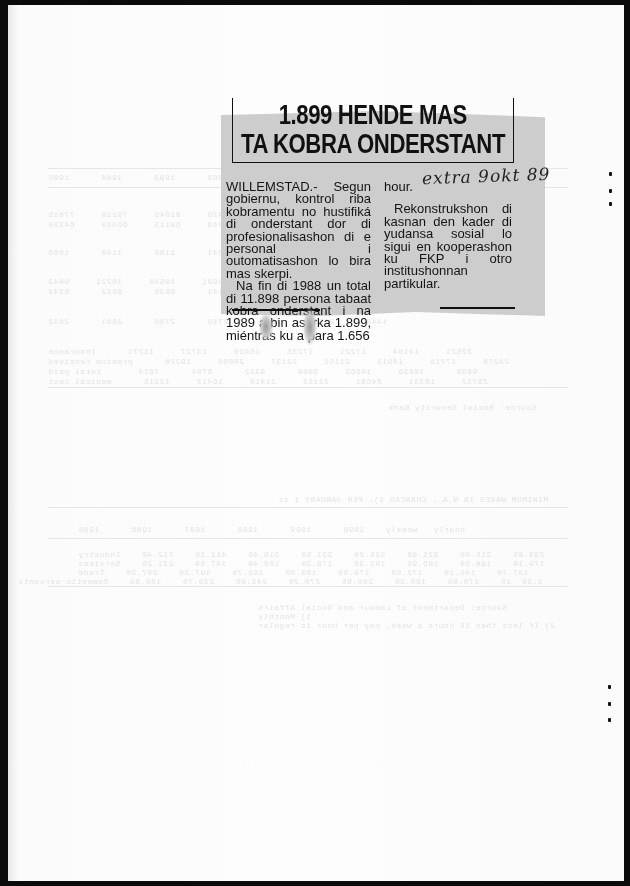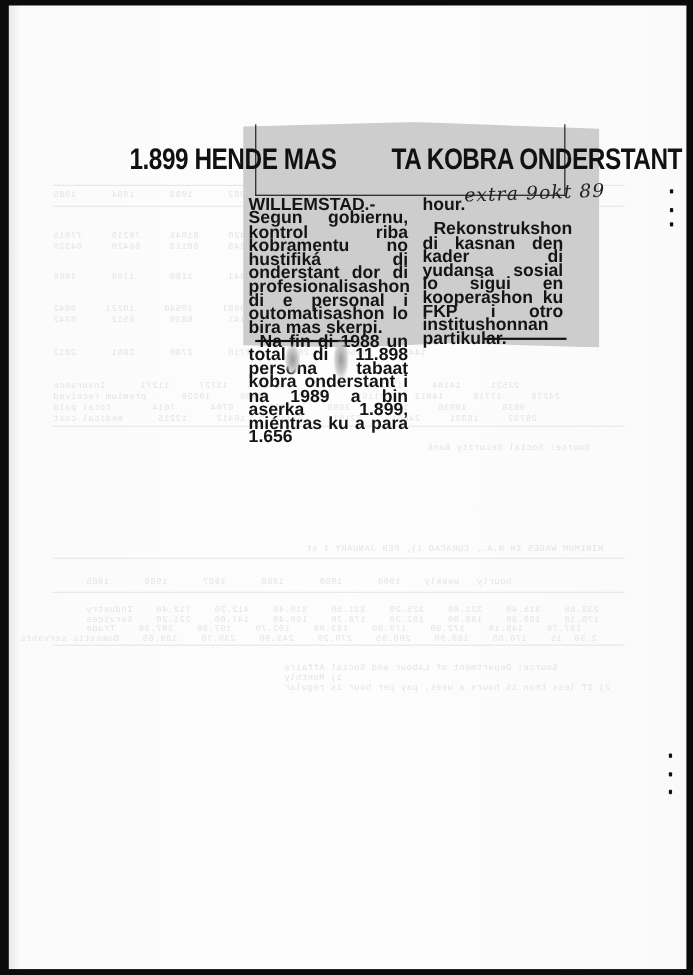--- a/index.html
+++ b/index.html
@@ -18,32 +18,32 @@
   .ghost-text {
     position: absolute; font-family: "Liberation Mono", monospace; font-size: 8px;
     color: #e3e3e3; letter-spacing: 0.5px; white-space: pre; transform: scaleX(-1);
   }
   .clipping {
     position: absolute; left: 221px; top: 111px; width: 324px; height: 205px;
     background: #cdcdcd;
     clip-path: polygon(0 2%, 48% 0, 100% 3%, 100% 100%, 60% 98%, 30% 100%, 0 99%);
   }
   .headline-box {
-    position: absolute; left: 232px; top: 113px; width: 280px; height: 64px;
+    position: absolute; left: 232px; top: 98px; width: 280px; height: 64px;
     border: 1.5px solid #111; border-top: none;
-    display: flex; flex-direction: row; align-items: center; justify-content: center;
+    display: flex; flex-direction: column; align-items: center; justify-content: center;
   }
   .headline-line {
     font-family: "Liberation Sans", sans-serif; font-weight: bold; color: #111;
     font-size: 27px; line-height: 29px; letter-spacing: -0.5px;
     transform: scaleX(0.82); white-space: nowrap;
   }
   .col {
-    position: absolute; font-family: "Liberation Sans", sans-serif; font-weight: bold;
-    font-size: 16px; line-height: 12.4px; color: #141414;
+    position: absolute; font-family: "Liberation Sans", sans-serif; font-weight: normal;
+    font-size: 13px; line-height: 12.4px; color: #141414;
   }
   .col p { margin: 0; }
   .col .indent { text-indent: 10px; }
   .col-left { left: 226px; top: 181px; width: 145px; text-align: justify; }
   .col-right { left: 384px; top: 181px; width: 128px; text-align: justify; }
   .rule {
     position: absolute; height: 2px; background: #111;
   }
   .handwriting {
     position: absolute; left: 422px; top: 166px;

